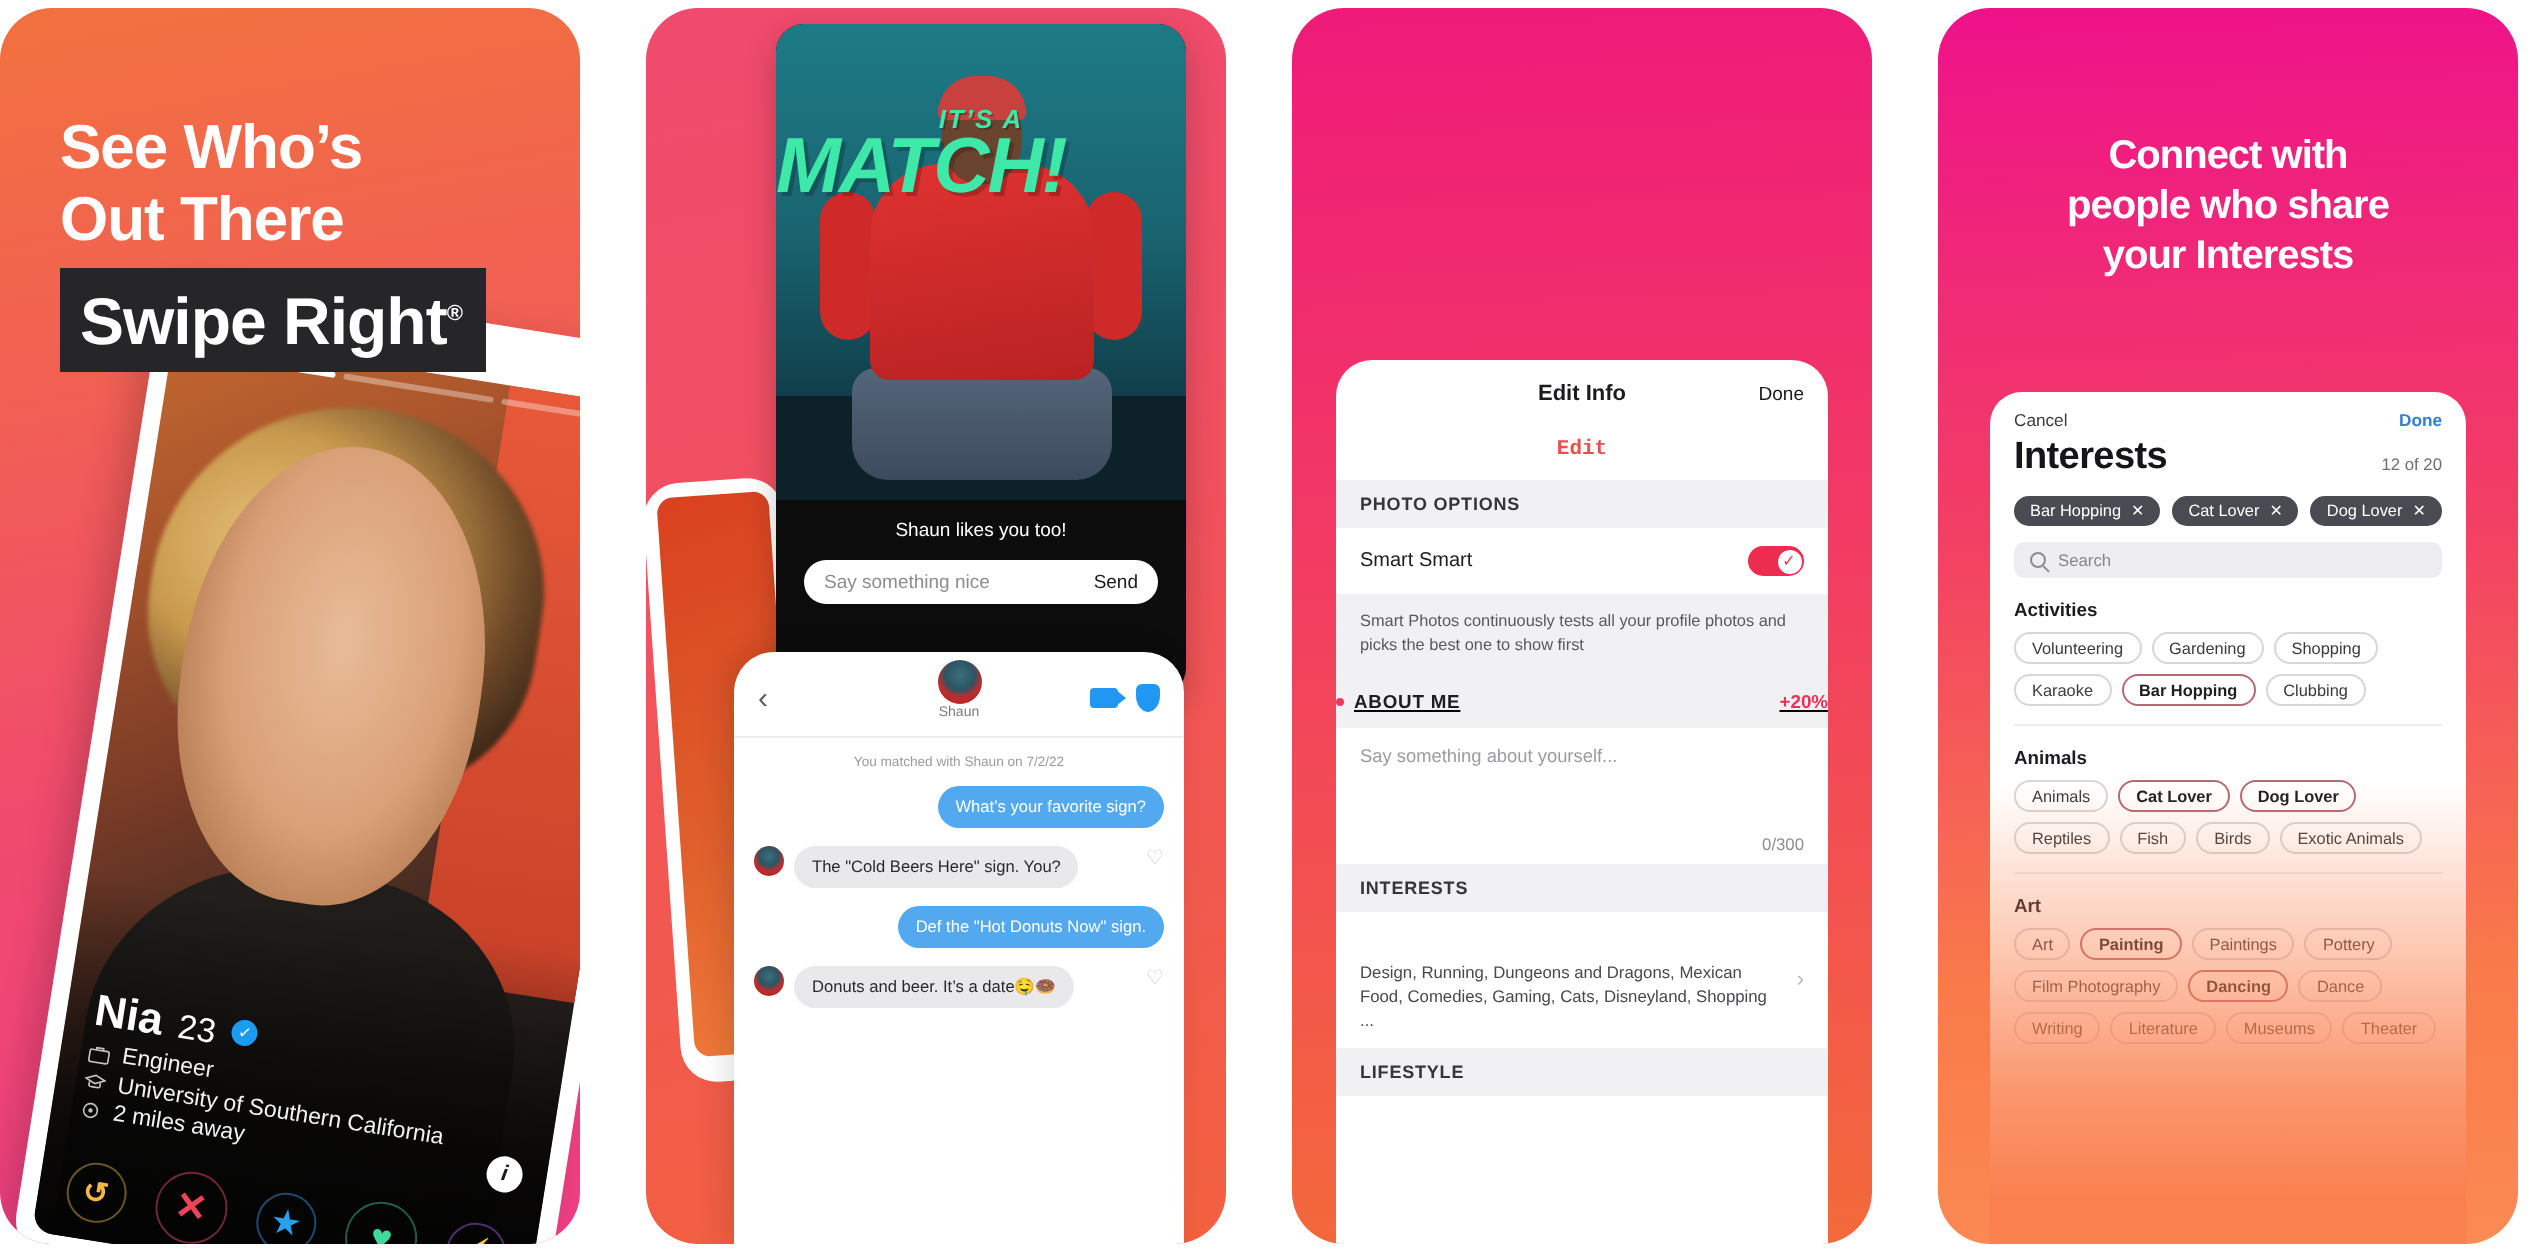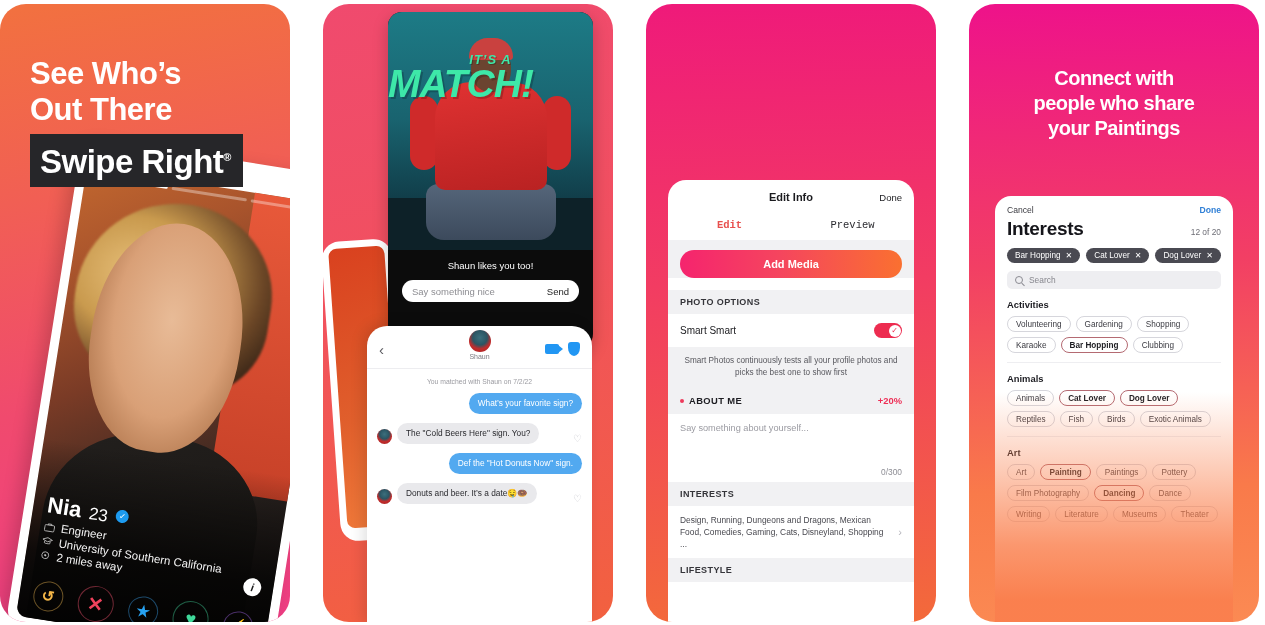--- a/index.html
+++ b/index.html
@@ -182,21 +182,21 @@
     width:22px;height:22px;border-radius:50%;
     background:radial-gradient(circle at 50% 35%, #3c6f7d 0%, #2b5563 40%, #c12c2c 62%, #a32222 100%);}
   .chat-name { position:absolute; left:50%; transform:translateX(-50%); top:27px; font-size:7px; color:#7a7a80; }
   .chat-icons { margin-left:auto; display:flex; gap:9px; align-items:center; }
   .vidico { width:14px;height:10px;background:#2196f3;border-radius:2px;position:relative;}
   .vidico:after{content:"";position:absolute;right:-4px;top:1px;border-left:5px solid #2196f3;border-top:4px solid transparent;border-bottom:4px solid transparent;}
   .shieldico { width:12px;height:14px;background:#2196f3; border-radius:3px 3px 50% 50%/3px 3px 60% 60%;}
   .chat-div { height:1px; background:#ededf0; margin-top:2px; }
   .matched-on { text-align:center; font-size:6.8px; color:#9b9ba1; margin:9px 0 8px 0; }
   .msgs { padding:0 10px; }
-  .row { display:flex; align-items:flex-end; margin-bottom:9px; gap:5px; }
+  .row { display:flex; align-items:flex-start; margin-bottom:9px; gap:5px; }
   .row.out { justify-content:flex-end; }
   .bub { border-radius:13px; padding:5px 9px; font-size:8.3px; line-height:11px; max-width:150px; }
   .bub.out { background:#52a9f0; color:#fff; }
   .bub.in { background:#e9e9ec; color:#2a2a2e; }
   .mini-av { width:15px;height:15px;border-radius:50%;flex:0 0 auto;
     background:radial-gradient(circle at 50% 35%, #3c6f7d 0%, #2b5563 38%, #c12c2c 60%, #a32222 100%);}
   .hrt { margin-left:auto; color:#c9c9cf; font-size:10px; }
 
   
   .p3-head { top:66px; font-size:21px; }
@@ -216,30 +216,30 @@
     background:linear-gradient(90deg,#f5246e 0%, #f5455e 45%, #fa7030 100%);
     color:#fff; font-size:11px; font-weight:bold;
     display:flex; align-items:center; justify-content:center;
   }
   .shead { background:#f1f1f3; padding:7px 12px; font-size:9px; font-weight:bold; color:#35353a; letter-spacing:.4px;}
   .srow { background:#fff; padding:9px 12px; display:flex; align-items:center; justify-content:space-between; }
   .srow .lbl { font-size:10px; color:#202024; }
   .toggle { width:28px;height:15px;border-radius:8px;background:#ed2c50; position:relative; }
   .toggle .kn { position:absolute; right:1.5px; top:1.5px; width:12px;height:12px;border-radius:50%;background:#fff;
     display:flex;align-items:center;justify-content:center; color:#ed2c50; font-size:8px; }
-  .helptext { background:#f1f1f3; padding:8px 12px; font-size:8.2px; line-height:12px; color:#58585e;text-align:center; }
-  .aboutrow { background:#f1f1f3; padding:8px 12px; display:flex; align-items:center; justify-content:space-between;}
+  .helptext { background:#f1f1f3; padding:8px 12px; font-size:8.2px; line-height:12px; color:#58585e; }
+  .aboutrow { background:#f1f1f3; padding:8px 0; display:flex; align-items:center; justify-content:space-between;text-decoration:underline;}
   .aboutrow .l { display:flex; align-items:center; gap:5px; font-size:9.4px; font-weight:bold; color:#1d1d22; letter-spacing:.4px;}
   .reddot { width:4px;height:4px;border-radius:50%;background:#ee3a5c; }
   .pct { font-size:9.4px; font-weight:bold; color:#ee2f56; }
   .textarea { background:#fff; padding:9px 12px 6px 12px; height:68px; position:relative; }
   .textarea .ph { font-size:9.2px; color:#9b9ba2; }
   .counter { position:absolute; right:12px; bottom:5px; font-size:8.4px; color:#8d8d94; }
   .introw { background:#fff; padding:8px 12px; display:flex; align-items:center; justify-content:space-between; gap:8px;}
-  .introw .txt { font-size:8.4px; line-height:12px; color:#48484f; }
+  .introw .txt { font-size:8.4px; line-height:12px; color:#48484f;margin-top:16px; }
   .introw .chev { color:#b5b5bc; font-size:11px; }
 
   
   .p4-head { top:62px; font-size:20px; line-height:25px; padding:0 24px; }
   .phone4 {
     position:absolute; left:26px; right:26px; top:192px; bottom:0;
     background:#ffffff; border-radius:16px 16px 0 0; overflow:hidden;
   }
   .p4-fade {
     position:absolute; left:26px; right:26px; top:192px; bottom:0;
@@ -391,24 +391,20 @@
   </div>
 
   <div class="panel p3">
     <div class="phone3">
       <div class="editinfo-bar">
         <span class="t">Edit Info</span>
         <span class="done">Done</span>
       </div>
       <div class="tabs3">
         <div class="tb act">Edit</div>
-        <div class="tb">Preview</div>
-      </div>
-      <div class="sec-grey" style="padding:10px 0 0 0;">
-        <div class="addmedia">Add Media</div>
       </div>
       <div class="shead">PHOTO OPTIONS</div>
       <div class="srow">
         <span class="lbl">Smart Smart</span>
         <span class="toggle">
             <span class="kn">✓</span>
           </span>
       </div>
       <div class="helptext">Smart Photos continuously tests all your profile photos and picks the best one to show first</div>
       <div class="aboutrow">
@@ -428,21 +424,21 @@
         <span class="chev">›</span>
       </div>
       <div class="shead">LIFESTYLE</div>
     </div>
   </div>
 
   <div class="panel p4">
     <div class="headline p4-head">
       <div>Connect with</div>
       <div>people who share</div>
-      <div>your Paintings</div>
+      <div>your Interests</div>
     </div>
     <div class="phone4">
       <div class="p4-top">
         <span class="cancel">Cancel</span>
         <span class="done">Done</span>
       </div>
       <div class="p4-title-row">
         <span class="p4-title">Interests</span>
         <span class="p4-count">12 of 20</span>
       </div>

